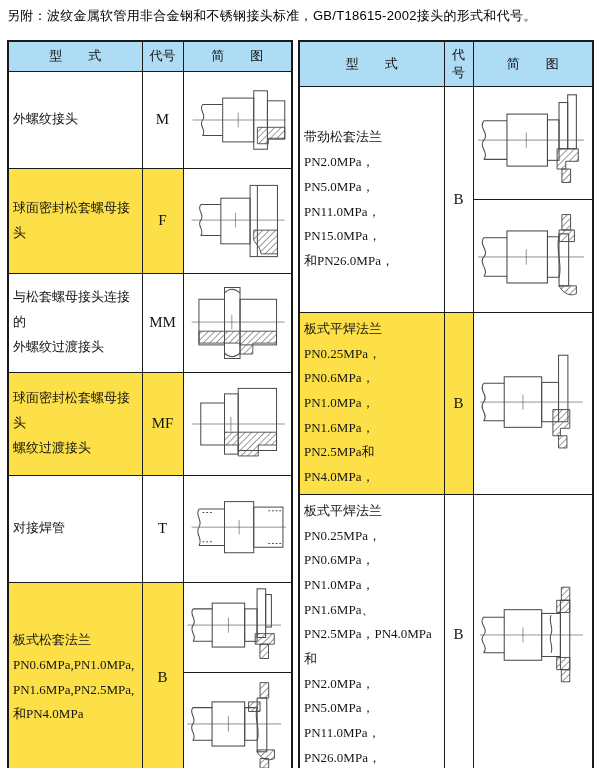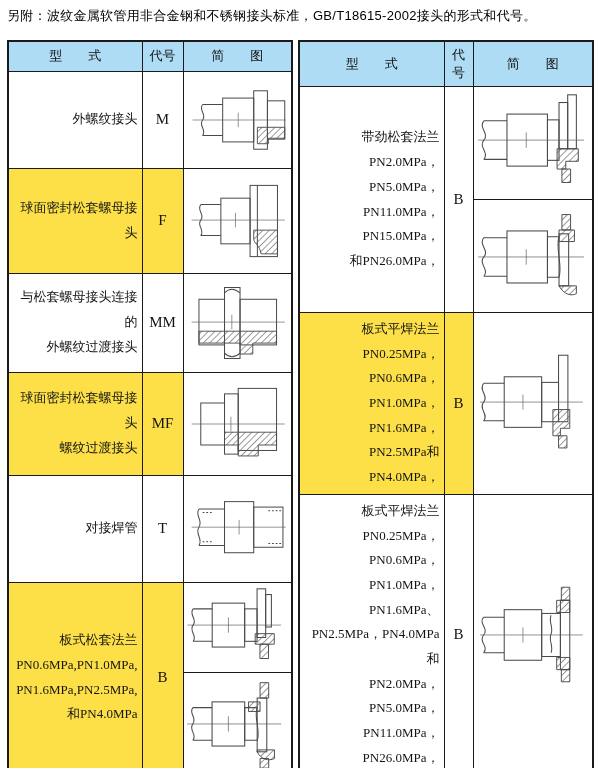--- a/index.html
+++ b/index.html
@@ -17,21 +17,21 @@
   }
   table.tbl td{
     border:1px solid #1a1a1a;padding:4px;vertical-align:middle;overflow:hidden;
   }
   td.hcell{
     background:#aedcf5;text-align:center;font-size:13px;color:#111;
   }
   td.type{
     font-family:"Liberation Serif",serif;
     font-size:13px;color:#141414;line-height:1.9;
-    padding:4px 3px 4px 9px;white-space:pre-line;text-align:right;
+    padding:4px 3px 4px 9px;white-space:pre-line;
   }
   td.code{
     text-align:center;font-family:"Liberation Serif",serif;
     font-size:15px;color:#141414;
   }
   td.hl{background:#fde047;}
   td.diag{background:#fff;}
   .dwrap{display:flex;align-items:center;justify-content:center;width:100%;height:100%;}
   .split{display:flex;flex-direction:column;width:100%;}
   .half{display:flex;align-items:center;justify-content:center;}

